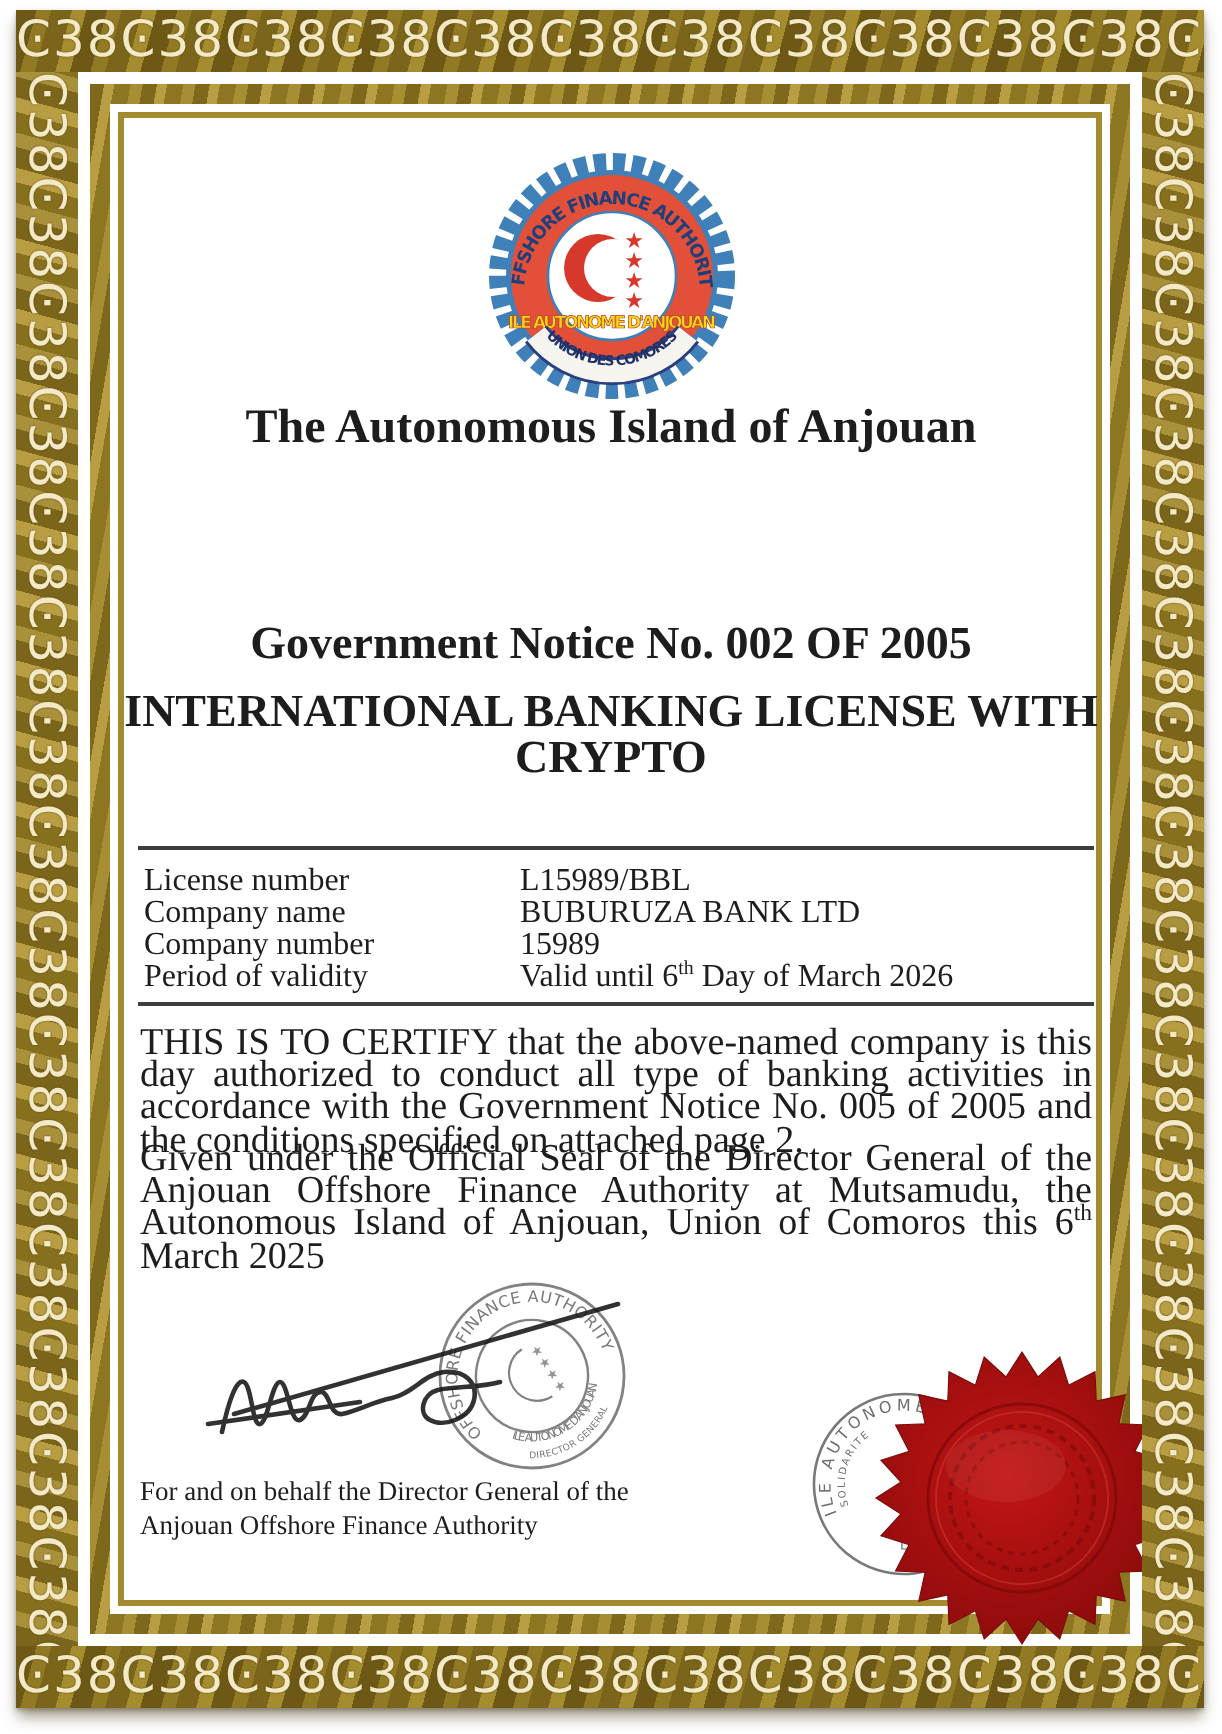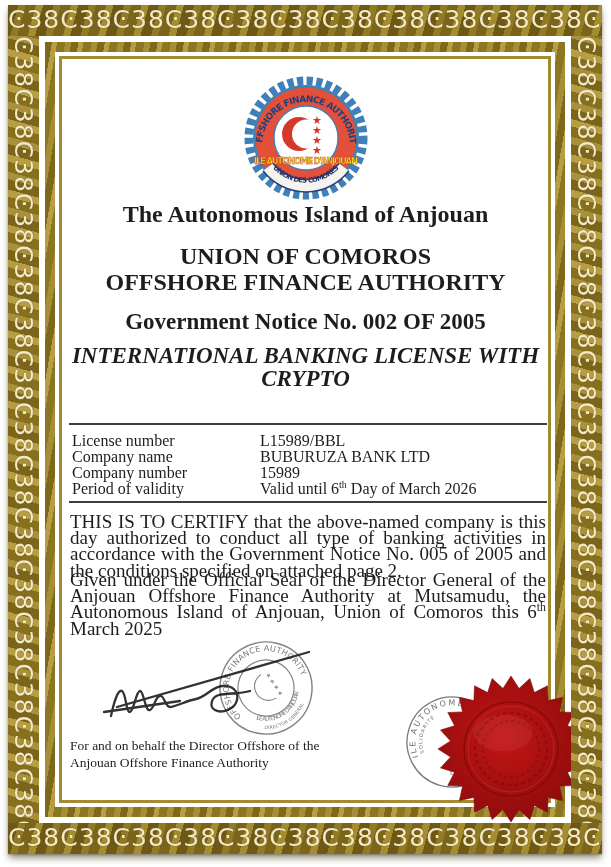--- a/index.html
+++ b/index.html
@@ -24,21 +24,21 @@
   .band-gold{position:absolute;inset:37px;
         background:repeating-linear-gradient(100deg,#7d681b 0 7px,#b89d42 7px 12px,#8d7622 12px 20px,#a78d33 20px 26px);}
   .gap2{position:absolute;inset:47px;background:#fff;}
   .innerline{position:absolute;inset:51px;border:3px solid #a48b2f;background:#ffffff;}
   
   .content{position:absolute;inset:0;z-index:10;}
   .center{position:absolute;left:0;width:611px;text-align:center;}
   .doc-title{top:201px;font-size:24px;font-weight:bold;}
   .authority{top:244px;font-size:24px;font-weight:bold;line-height:1.08;}
   .notice{top:309px;font-size:23px;font-weight:bold;}
-  .license-title{top:344px;font-size:23px;font-weight:bold;line-height:1.02;font-style:italic;}
+  .license-title{top:344px;font-size:23px;font-weight:bold;line-height:1.02;}
   .rule{position:absolute;left:69px;width:478px;height:2px;background:#1c1c1c;opacity:.85;}
   .rule1{top:423px;} .rule2{top:501px;}
   .details{position:absolute;left:72px;top:433px;font-size:16px;line-height:16px;}
   .drow{display:flex;}
   .dlbl{width:188px;}
   .para{position:absolute;left:70px;width:476px;font-size:19px;line-height:16.2px;text-align:justify;}
   .para1{top:514px;} .para2{top:572px;}
   sup{font-size:.62em;vertical-align:super;line-height:0;margin-top:38px;}
   .footer{position:absolute;left:70px;top:737px;font-size:13.5px;line-height:17px;}
   .overlay{position:absolute;inset:0;z-index:20;pointer-events:none;}
@@ -87,24 +87,20 @@
       </g>
       <text x="66" y="92" text-anchor="middle" font-family="DejaVu Sans, sans-serif" font-size="8.5" font-weight="bold" fill="#ffd616" stroke="#b03d20" stroke-width="0.35" textLength="104">ILE AUTONOME D'ANJOUAN</text>
       <use href="#ea-band" stroke="#2a3f7d" stroke-width="14" fill="none"></use>
       <use href="#ea-band" stroke="#f6f4ee" stroke-width="11" fill="none"></use>
       <text font-family="DejaVu Sans, sans-serif" font-size="7" font-weight="bold" fill="#223068">
         <textPath href="#ea-bot" startOffset="50%" text-anchor="middle" textLength="74">UNION DES COMORES</textPath>
       </text>
     </svg>
 
     <div class="center doc-title">The Autonomous Island of Anjouan</div>
-    <div class="center authority">
-      <div>UNION OF COMOROS</div>
-      <div>OFFSHORE FINANCE AUTHORITY</div>
-    </div>
     <div class="center notice">Government Notice No. 002 OF 2005</div>
     <div class="center license-title">
       <div>INTERNATIONAL BANKING LICENSE WITH</div>
       <div>CRYPTO</div>
     </div>
 
     <div class="rule rule1"></div>
     <div class="details">
       <div class="drow">
         <span class="dlbl">License number</span>
@@ -122,21 +118,21 @@
         <span class="dlbl">Period of validity</span>
         <span class="dval"><span>Valid until 6</span><sup>th</sup><span> Day of March 2026</span></span>
       </div>
     </div>
     <div class="rule rule2"></div>
 
     <div class="para para1">THIS IS TO CERTIFY that the above-named company is this day authorized to conduct all type of banking activities in accordance with the Government Notice No. 005 of 2005 and the conditions specified on attached page 2.</div>
     <div class="para para2"><span>Given under the Official Seal of the Director General of the Anjouan Offshore Finance Authority at Mutsamudu, the Autonomous Island of Anjouan, Union of Comoros this 6</span><sup>th</sup><span> March 2025</span></div>
 
     <div class="footer">
-      <div>For and on behalf the Director Offshore of the</div>
+      <div>For and on behalf the Director General of the</div>
       <div>Anjouan Offshore Finance Authority</div>
     </div>
   </div>
 
   <svg class="overlay" width="611" height="867" viewBox="0 0 611 867">
     <defs>
       <radialGradient id="waxGrad" cx="45%" cy="42%" r="62%">
         <stop offset="0%" stop-color="#c41616"></stop>
         <stop offset="45%" stop-color="#ab1010"></stop>
         <stop offset="80%" stop-color="#970d0d"></stop>

